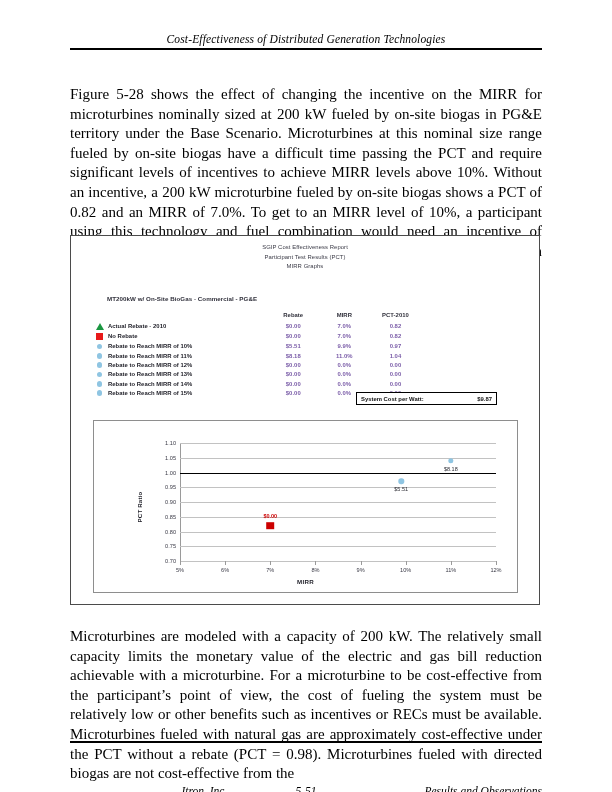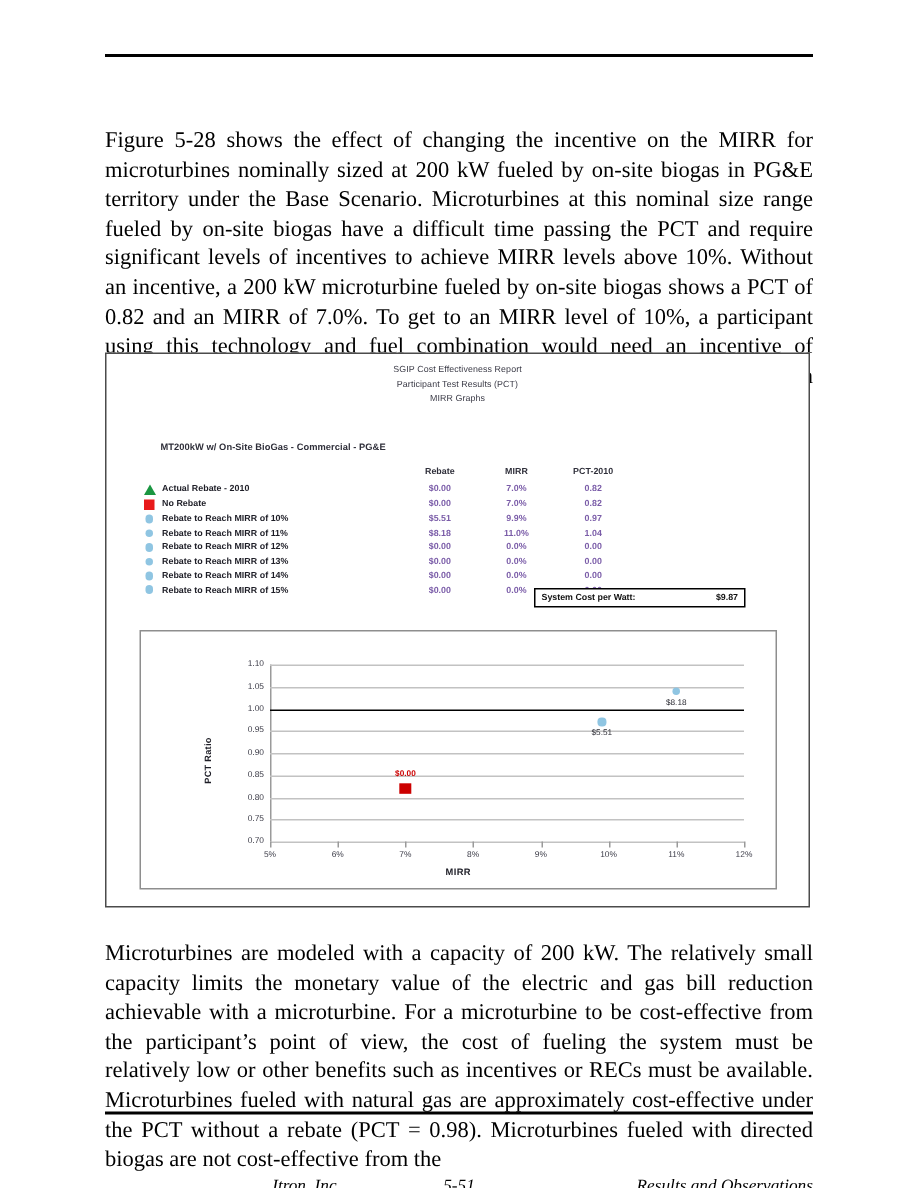--- a/index.html
+++ b/index.html
@@ -327,20 +327,21 @@
   .footer-left   { flex: 0 0 33.33%; text-align: right; }
   .footer-center { flex: 0 0 33.33%; text-align: center; }
   .footer-right  { flex: 0 0 33.33%; text-align: right; margin-top: 38px; }
 </style>
 </head>
 <body>
 
 <div class="page">
 
   <div class="header-wrap">
+    <div class="header-title">Cost-Effectiveness of Distributed Generation Technologies</div>
     <div class="header-rule"></div>
   </div>
 
   <p class="para" id="para-top">Figure 5-28 shows the effect of changing the incentive on the MIRR for microturbines nominally sized at 200 kW fueled by on-site biogas in PG&amp;E territory under the Base Scenario.  Microturbines at this nominal size range fueled by on-site biogas have a difficult time passing the PCT and require significant levels of incentives to achieve MIRR levels above 10%.  Without an incentive, a 200 kW microturbine fueled by on-site biogas shows a PCT of 0.82 and an MIRR of 7.0%.   To get to an MIRR level of 10%, a participant using this technology and fuel combination would need an incentive of $5.51/Watt.  Similarly, moving up to an MIRR level of 11% would require an incentive of $8.18/Watt.</p>
 
 
   <div class="figure-frame">
 
     <div class="fig-headings">
       <div>SGIP Cost Effectiveness Report</div>

